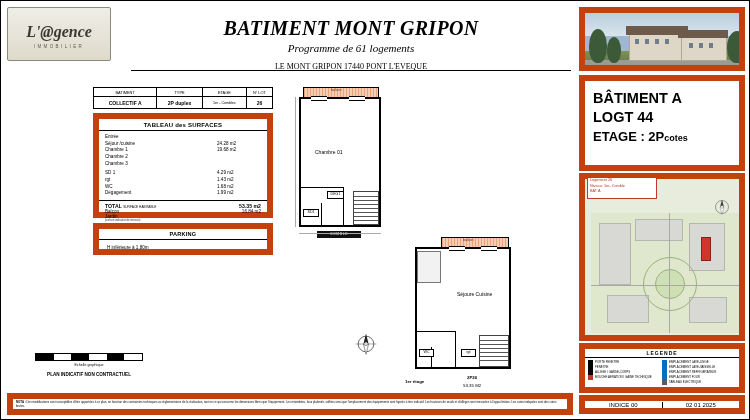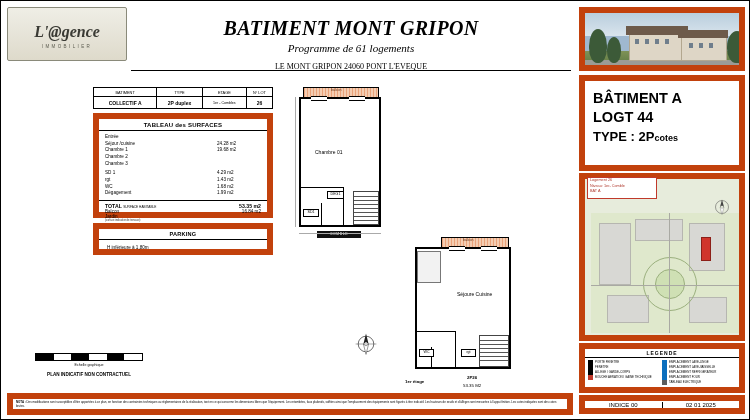--- a/index.html
+++ b/index.html
@@ -14,21 +14,21 @@
     width:750px;height:420px;
     box-sizing:border-box;
     border:1px solid #000;
     background:#fff;
   }
   
   .box{position:absolute;box-sizing:border-box;}
   .bdr{border:6px solid #c2410c;}
 
   
-  #logo{left:6px;top:6px;width:120px;height:54px;border:1px solid #8a8a7a;
+  #logo{left:6px;top:6px;width:104px;height:54px;border:1px solid #8a8a7a;
         background:linear-gradient(#efeee6,#dedacb);border-radius:2px;}
   #logo .lg{position:absolute;left:50%;top:46%;transform:translate(-50%,-50%);
         font-family:"Liberation Serif",serif;font-style:italic;font-weight:bold;
         font-size:16px;color:#3a3a34;white-space:nowrap;}
   #logo .lg2{position:absolute;left:50%;top:74%;transform:translate(-50%,-50%);
         font-size:4.5px;letter-spacing:2.4px;color:#5c5c50;}
 
   
   #titleblock{left:130px;top:6px;width:440px;height:74px;}
   #title{font-family:"Liberation Serif",serif;font-weight:bold;font-style:italic;
@@ -150,21 +150,21 @@
 
   <div class="box" id="logo">
     <div class="lg">L'@gence</div>
     <div class="lg2">IMMOBILIER</div>
   </div>
 
   <div class="box" id="titleblock">
     <div id="title">BATIMENT MONT GRIPON</div>
     <div id="subtitle">Programme de 61 logements</div>
     <div id="titlerule"></div>
-    <div id="addr">LE MONT GRIPON  24060 PONT L'EVEQUE</div>
+    <div id="addr">LE MONT GRIPON  17440 PONT L'EVEQUE</div>
   </div>
 
   <div class="box bdr" id="photo">
     <div class="sky"></div>
     <div class="grass"></div>
     <div class="road"></div>
     <div class="bld" style="left:44px;top:20px;width:56px;height:26px;"></div>
     <div class="roof" style="left:41px;top:13px;width:62px;height:9px;"></div>
     <div class="bld" style="left:96px;top:24px;width:44px;height:22px;"></div>
     <div class="roof" style="left:93px;top:17px;width:50px;height:8px;"></div>
@@ -177,21 +177,21 @@
     <div class="win" style="left:124px;top:30px;width:4px;height:5px;"></div>
     <div class="tree" style="left:4px;top:16px;width:18px;height:34px;"></div>
     <div class="tree" style="left:22px;top:24px;width:14px;height:26px;"></div>
     <div class="tree" style="left:142px;top:18px;width:20px;height:32px;"></div>
   </div>
 
   <div class="box bdr" id="rpanel">
     <div class="l1">BÂTIMENT A</div>
     <div class="l2">LOGT 44</div>
     <div class="l3">
-      <span>TYPE : 2P</span><span class="sm">cotes</span>
+      <span>ETAGE : 2P</span><span class="sm">cotes</span>
     </div>
   </div>
 
   <div class="box bdr" id="siteplan">
     <div class="sp-green" style="left:0;top:0;width:166px;height:168px;background:#e7ecdc;"></div>
     <div class="sp-green" style="left:6px;top:34px;width:152px;height:120px;background:#dfe8cc;"></div>
     <div class="sp-grey" style="left:14px;top:44px;width:30px;height:60px;"></div>
     <div class="sp-grey" style="left:50px;top:40px;width:46px;height:20px;"></div>
     <div class="sp-grey" style="left:104px;top:44px;width:34px;height:46px;"></div>
     <div class="sp-grey" style="left:22px;top:116px;width:40px;height:26px;"></div>

